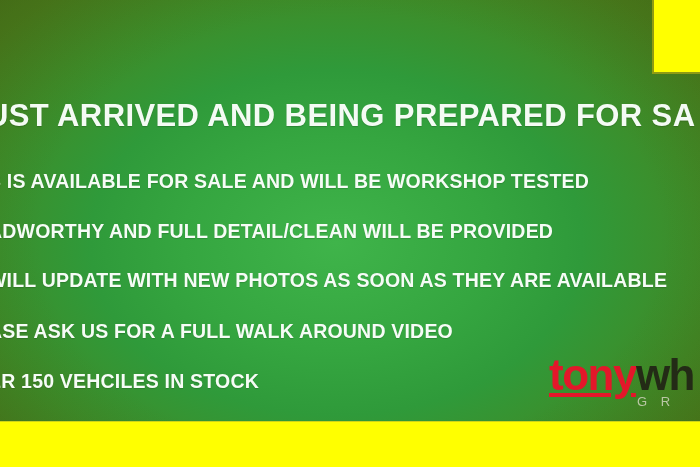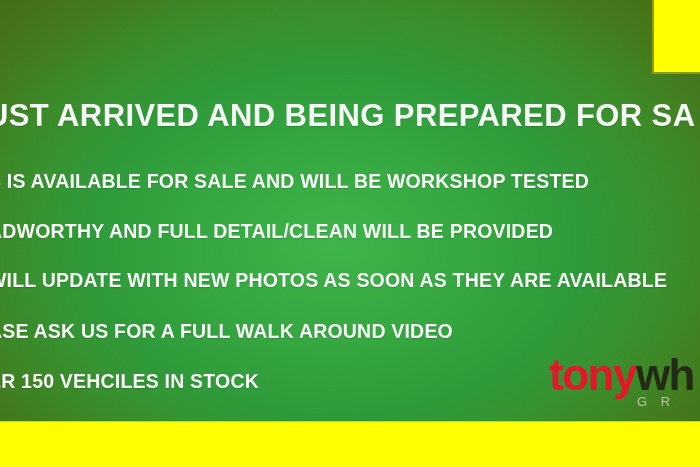--- a/index.html
+++ b/index.html
@@ -110,21 +110,21 @@
   }
 
   #logo-wordmark {
     font-size: 44px;
     font-weight: bold;
     letter-spacing: -1.5px;
     line-height: 46px;
     white-space: nowrap;
   }
 
-  #logo-word-tony { color: #e3172a; }
+  #logo-word-tony { color: #e3172a; text-decoration: underline; }
   #logo-word-white { color: #232b16; }
 
   #logo-sub {
     margin-top: -4px;
     margin-left: 88px;
     font-size: 13px;
     font-weight: normal;
     letter-spacing: 5px;
     color: #b9c6a4;
     white-space: nowrap;

